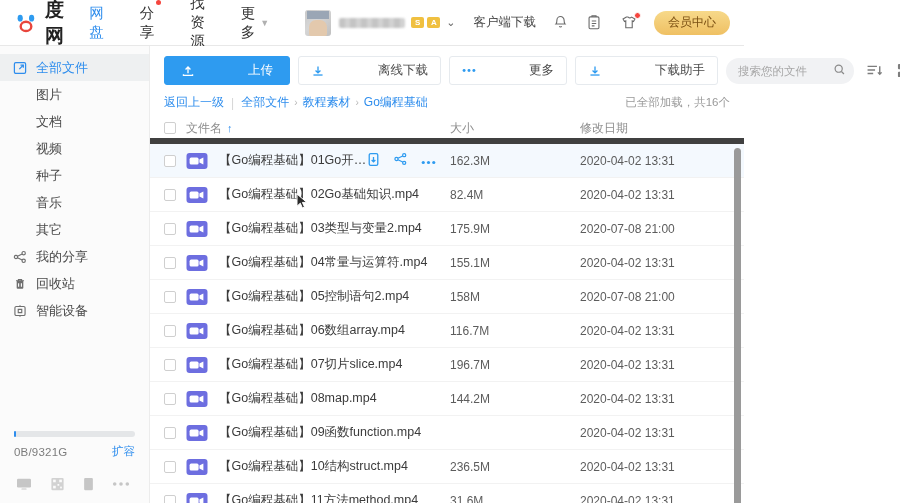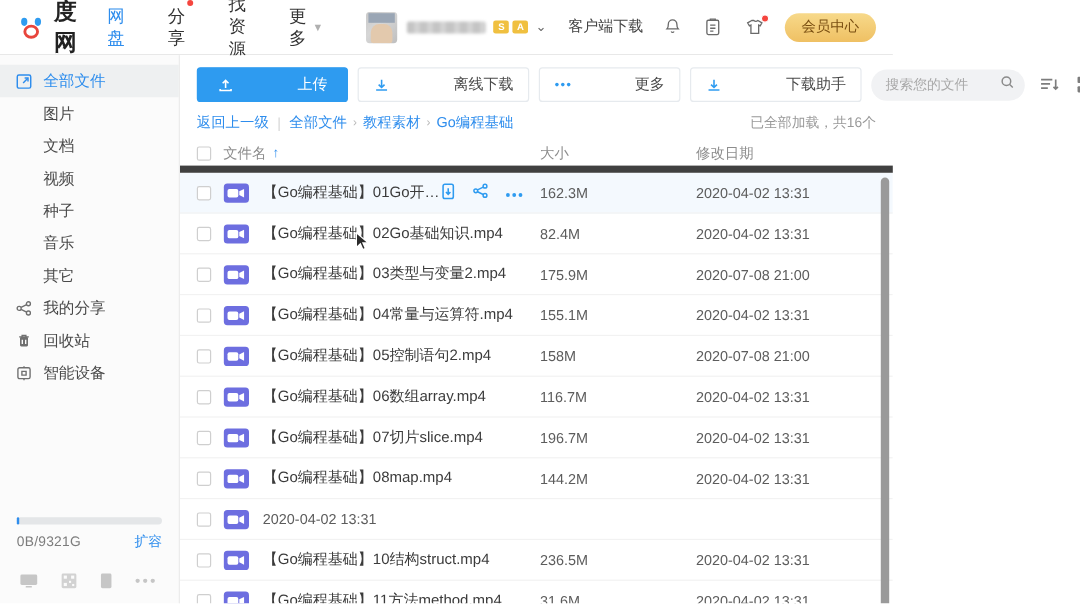--- a/index.html
+++ b/index.html
@@ -560,20 +560,21 @@
             <span class="fsize">144.2M</span>
             <span class="fdate">2020-04-02 13:31</span>
           </div>
           <div class="row">
             <span class="cb"></span>
             <span class="fileicon"><svg width="22" height="18" viewBox="0 0 22 18">
                 <rect x="0.5" y="1" width="21" height="16" rx="3" fill="#6d6ee0"></rect>
                 <rect x="3.6" y="5.6" width="9" height="7" rx="1.6" fill="#ffffff"></rect>
                 <path d="M13.4 7.4 17.4 5.4v7.2l-4-2z" fill="#ffffff"></path>
               </svg></span>
+            <span class="fname">【Go编程基础】09函数function.mp4</span>
             <span class="fdate">2020-04-02 13:31</span>
           </div>
           <div class="row">
             <span class="cb"></span>
             <span class="fileicon"><svg width="22" height="18" viewBox="0 0 22 18">
                 <rect x="0.5" y="1" width="21" height="16" rx="3" fill="#6d6ee0"></rect>
                 <rect x="3.6" y="5.6" width="9" height="7" rx="1.6" fill="#ffffff"></rect>
                 <path d="M13.4 7.4 17.4 5.4v7.2l-4-2z" fill="#ffffff"></path>
               </svg></span>
             <span class="fname">【Go编程基础】10结构struct.mp4</span>

